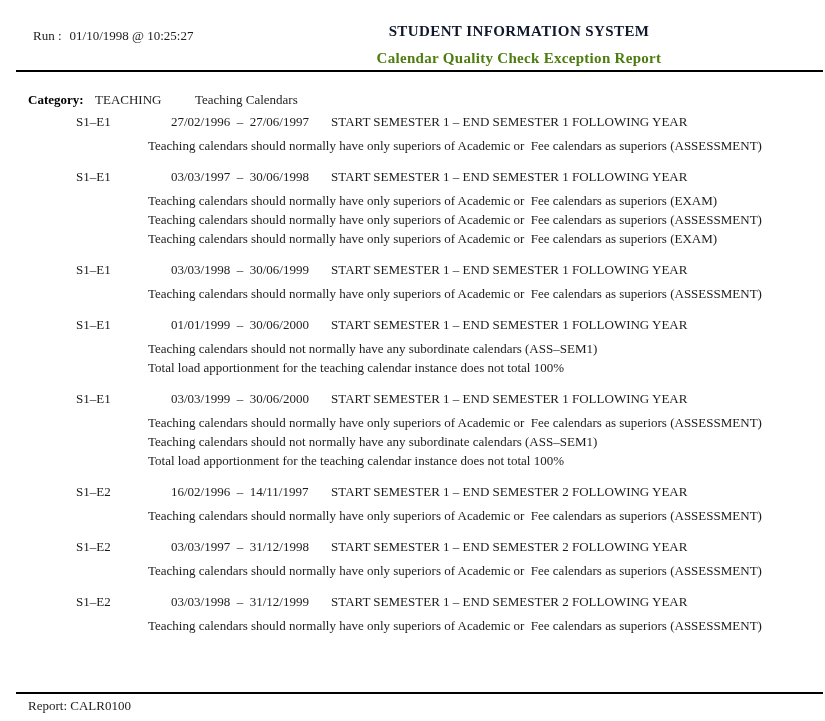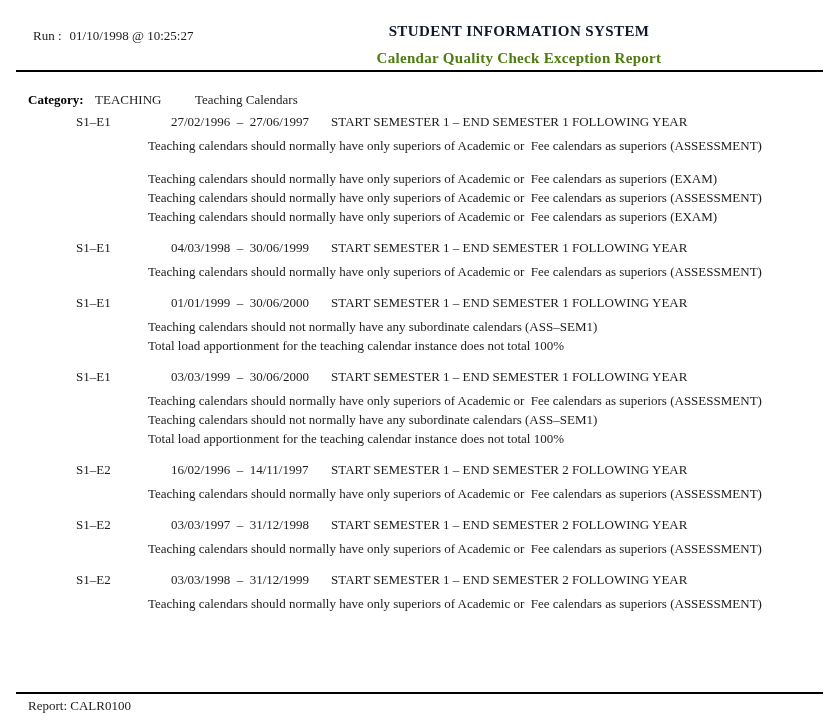--- a/index.html
+++ b/index.html
@@ -124,27 +124,28 @@
   </div>
 
   <div class="entries">
 
     <div class="entry">
       <div class="entry-header"><span class="entry-code">S1–E1</span><span class="entry-dates">27/02/1996  –  27/06/1997</span><span class="entry-title">START SEMESTER 1 – END SEMESTER 1 FOLLOWING YEAR</span></div>
       <div class="desc">Teaching calendars should normally have only superiors of Academic or  Fee calendars as superiors (ASSESSMENT)</div>
     </div>
 
     <div class="entry">
+      <div class="entry-header"><span class="entry-code">S1–E1</span><span class="entry-dates">03/03/1997  –  30/06/1998</span><span class="entry-title">START SEMESTER 1 – END SEMESTER 1 FOLLOWING YEAR</span></div>
       <div class="desc">Teaching calendars should normally have only superiors of Academic or  Fee calendars as superiors (EXAM)</div>
       <div class="desc">Teaching calendars should normally have only superiors of Academic or  Fee calendars as superiors (ASSESSMENT)</div>
       <div class="desc">Teaching calendars should normally have only superiors of Academic or  Fee calendars as superiors (EXAM)</div>
     </div>
 
     <div class="entry">
-      <div class="entry-header"><span class="entry-code">S1–E1</span><span class="entry-dates">04/03/1998  –  30/06/1999</span><span class="entry-title">START SEMESTER 1 – END SEMESTER 1 FOLLOWING YEAR</span></div>
+      <div class="entry-header"><span class="entry-code">S1–E1</span><span class="entry-dates">03/03/1998  –  30/06/1999</span><span class="entry-title">START SEMESTER 1 – END SEMESTER 1 FOLLOWING YEAR</span></div>
       <div class="desc">Teaching calendars should normally have only superiors of Academic or  Fee calendars as superiors (ASSESSMENT)</div>
     </div>
 
     <div class="entry">
       <div class="entry-header"><span class="entry-code">S1–E1</span><span class="entry-dates">01/01/1999  –  30/06/2000</span><span class="entry-title">START SEMESTER 1 – END SEMESTER 1 FOLLOWING YEAR</span></div>
       <div class="desc">Teaching calendars should not normally have any subordinate calendars (ASS–SEM1)</div>
       <div class="desc">Total load apportionment for the teaching calendar instance does not total 100%</div>
     </div>
 
     <div class="entry">

